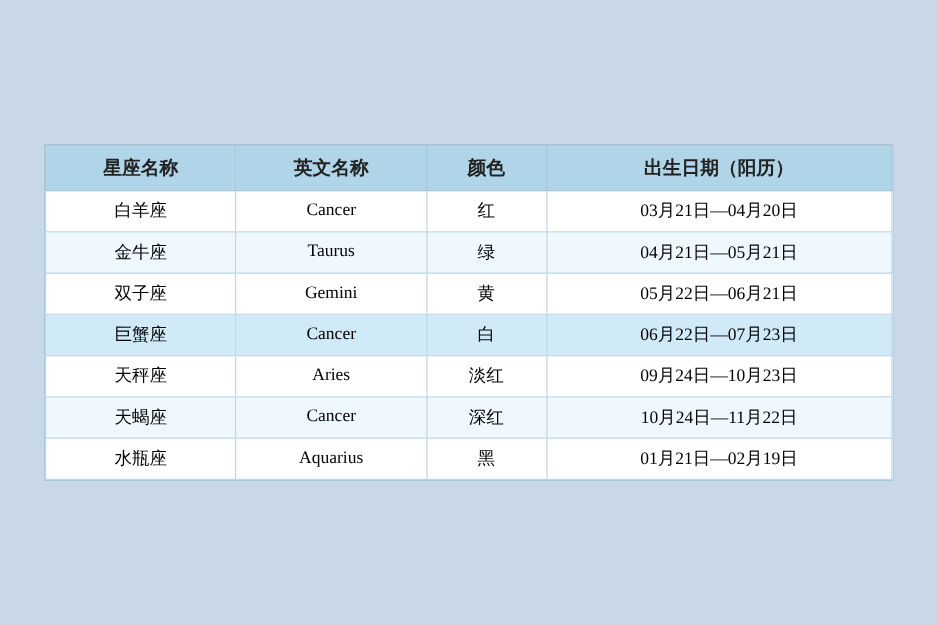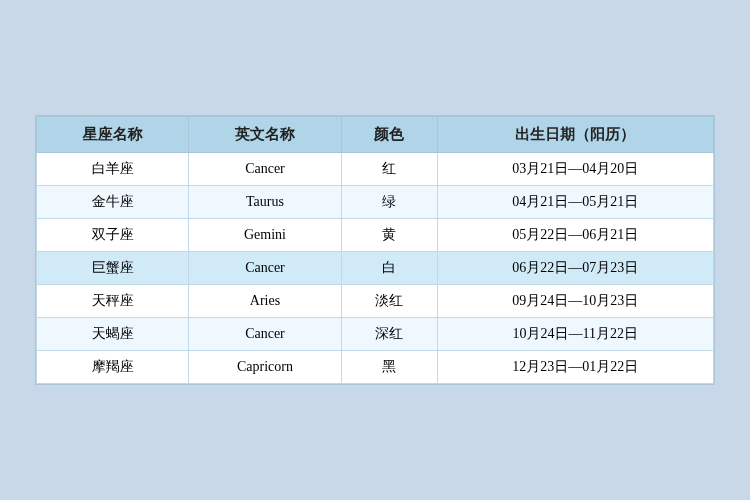--- a/index.html
+++ b/index.html
@@ -97,20 +97,20 @@
           <td>淡红</td>
           <td>09月24日—10月23日</td>
         </tr>
         <tr>
           <td>天蝎座</td>
           <td>Cancer</td>
           <td>深红</td>
           <td>10月24日—11月22日</td>
         </tr>
         <tr>
-          <td>摩羯座</td>
-          <td>Capricorn</td>
+          <td>水瓶座</td>
+          <td>Aquarius</td>
           <td>黑</td>
-          <td>12月23日—01月22日</td>
+          <td>01月21日—02月19日</td>
         </tr>
       </tbody>
   </table>
 </div>
 
 </body></html>

